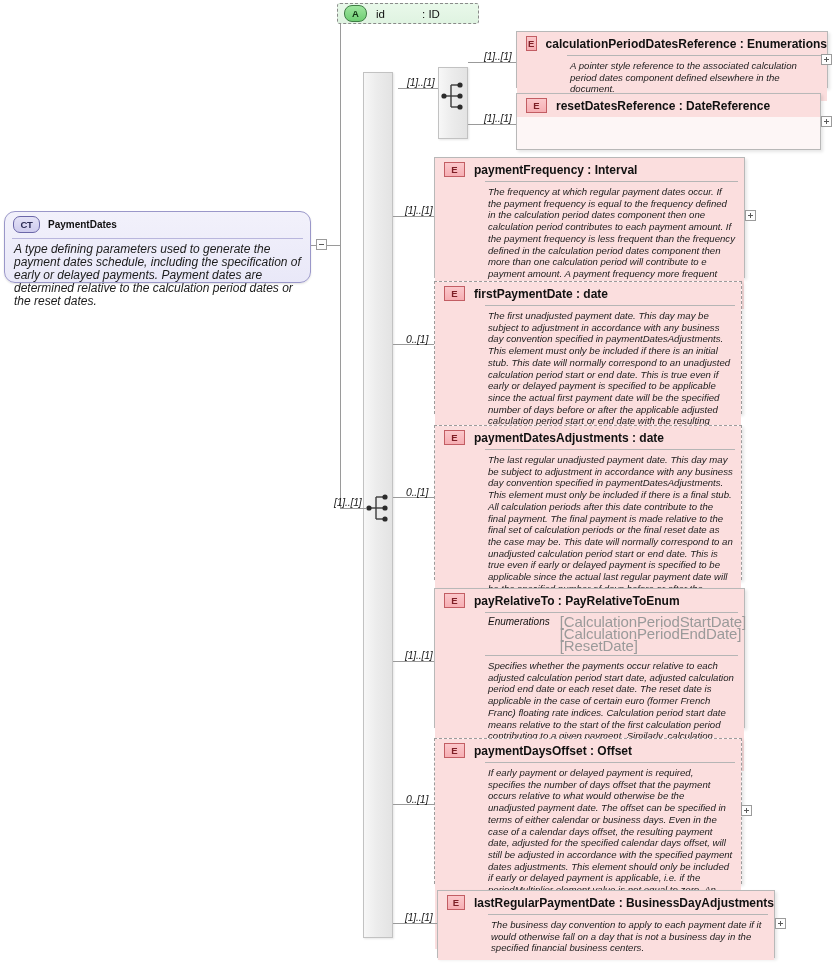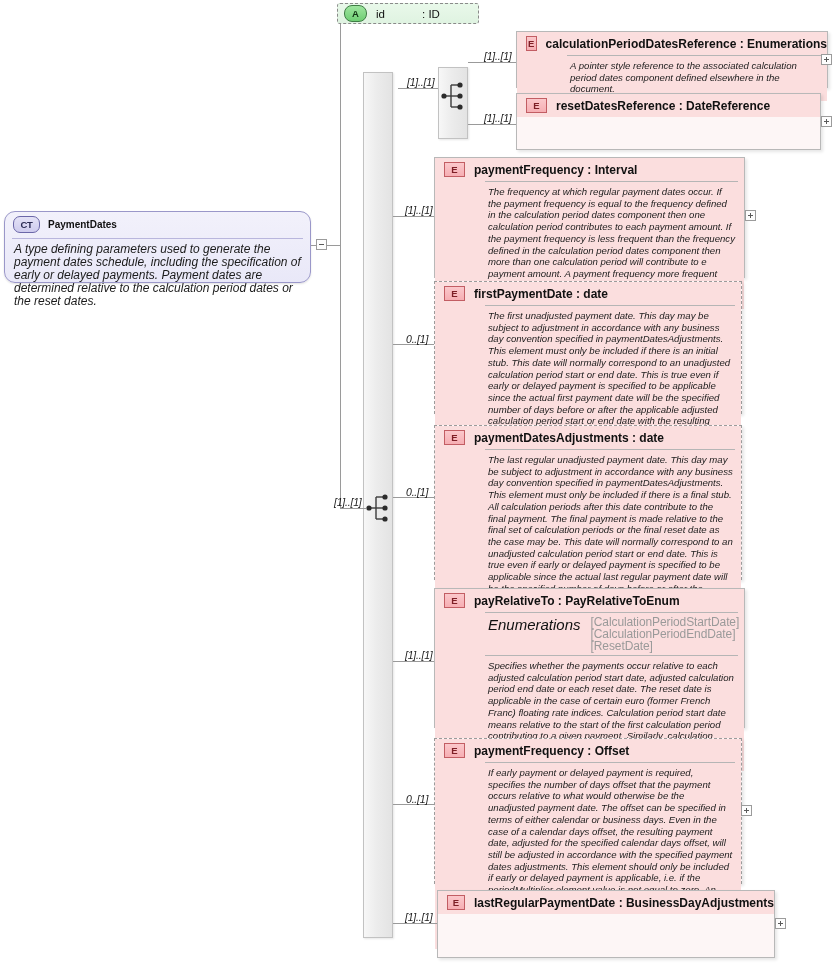--- a/index.html
+++ b/index.html
@@ -88,22 +88,22 @@
     font-size:9.5px;font-weight:bold;color:#7d1f26;
     display:flex;align-items:center;justify-content:center;
   }
   .el-title{font-size:12px;font-weight:bold;color:#111;white-space:nowrap;}
   .el-body{background:#fbdede;padding-left:44px;}
   .el-rule{height:1px;background:#b5b5b5;margin:0 6px;}
   .el-doc{
     padding:4px 8px 6px 9px;font-style:italic;font-size:9.6px;line-height:11.7px;color:#1b1b1b;
   }
   .enum-wrap{display:flex;padding:3px 8px 3px 9px;gap:10px;}
-  .enum-label{font-style:italic;font-size:15px;color:#111;white-space:nowrap;}
-  .enum-list{font-size:12px;line-height:12px;color:#9a9a9a;
+  .enum-label{font-style:italic;font-size:10px;color:#111;white-space:nowrap;}
+  .enum-list{font-size:15px;line-height:12px;color:#9a9a9a;
     font-family:"Liberation Sans","DejaVu Sans",sans-serif;letter-spacing:-0.1px;}
 
   
   .mg-bar{
     position:absolute;box-sizing:border-box;
     background:linear-gradient(90deg,#f7f7f7 0%,#ececec 45%,#e3e3e3 100%);
     border:1px solid #c2c2c2;box-shadow:1px 1px 2px rgba(0,0,0,.10);
   }
   .mg-small{
     position:absolute;box-sizing:border-box;
@@ -255,32 +255,36 @@
       <div class="el-rule"></div>
       <div class="el-doc">Specifies whether the payments occur relative to each adjusted calculation period start date, adjusted calculation period end date or each reset date. The reset date is applicable in the case of certain euro (former French Franc) floating rate indices. Calculation period start date means relative to the start of the first calculation period contributing to a given payment. Similarly, calculation period end date means the end of the last calculation period contributing to a given payment.</div>
     </div>
   </div>
 
   <div class="hline" style="left:393px;top:804px;width:41px;"></div>
   <div class="card" style="left:406px;top:793px;">0..[1]</div>
   <div class="el-box optional" style="left:434px;top:738px;width:308px;height:146px;">
     <div class="el-head">
       <span class="el-badge">E</span>
-      <span class="el-title">paymentFrequency : Offset</span>
+      <span class="el-title">paymentDaysOffset : Offset</span>
     </div>
     <div class="el-body">
       <div class="el-rule"></div>
       <div class="el-doc">If early payment or delayed payment is required, specifies the number of days offset that the payment occurs relative to what would otherwise be the unadjusted payment date. The offset can be specified in terms of either calendar or business days. Even in the case of a calendar days offset, the resulting payment date, adjusted for the specified calendar days offset, will still be adjusted in accordance with the specified payment dates adjustments. This element should only be included if early or delayed payment is applicable, i.e. if the periodMultiplier element value is not equal to zero. An early payment would be indicated by a negative periodMultiplier element value and a delayed payment (or payment lag) would be indicated by a positive periodMultiplier element value.</div>
     </div>
   </div>
   <div class="toggle plus" style="left:741px;top:805px;"></div>
 
   <div class="hline" style="left:393px;top:923px;width:44px;"></div>
   <div class="card" style="left:405px;top:911px;">[1]..[1]</div>
   <div class="el-box" style="left:437px;top:890px;width:338px;height:68px;">
     <div class="el-head">
       <span class="el-badge">E</span>
       <span class="el-title">lastRegularPaymentDate : BusinessDayAdjustments</span>
     </div>
+    <div class="el-body">
+      <div class="el-rule"></div>
+      <div class="el-doc">The business day convention to apply to each payment date if it would otherwise fall on a day that is not a business day in the specified financial business centers.</div>
+    </div>
   </div>
   <div class="toggle plus" style="left:775px;top:918px;"></div>
 
 </div>
 
 </body></html>

